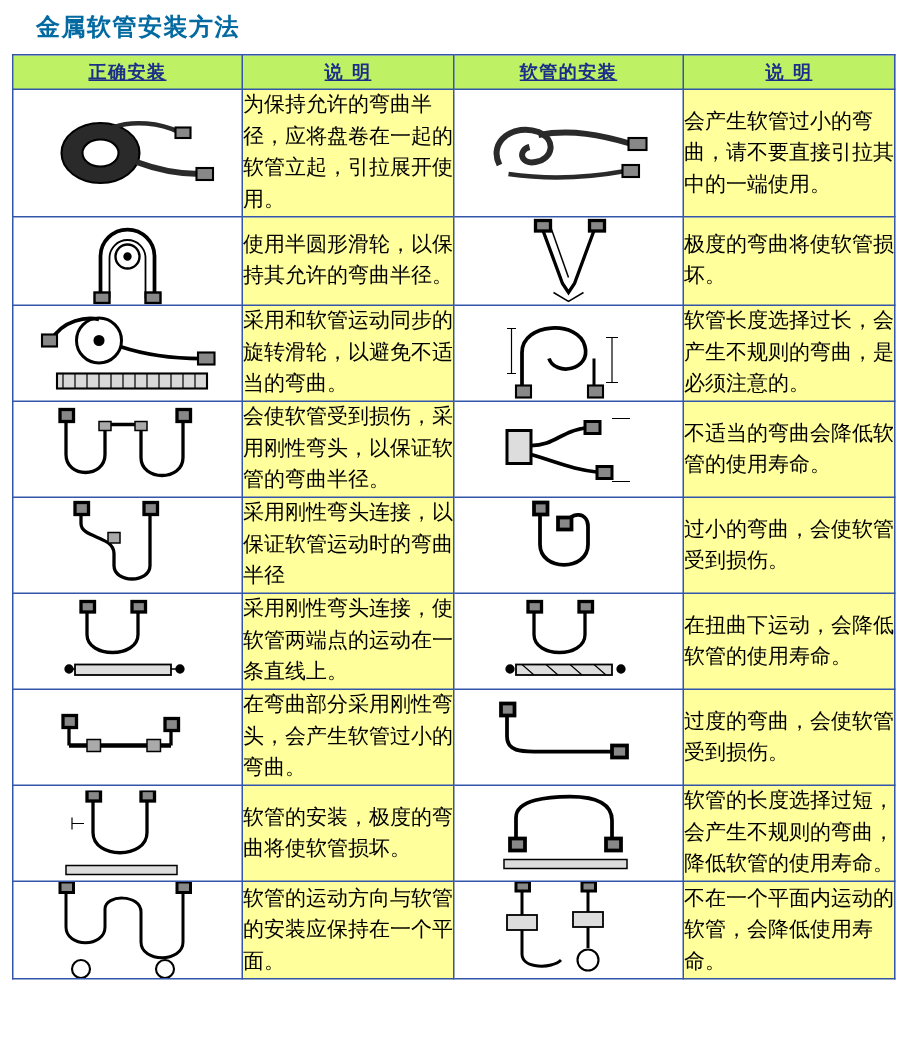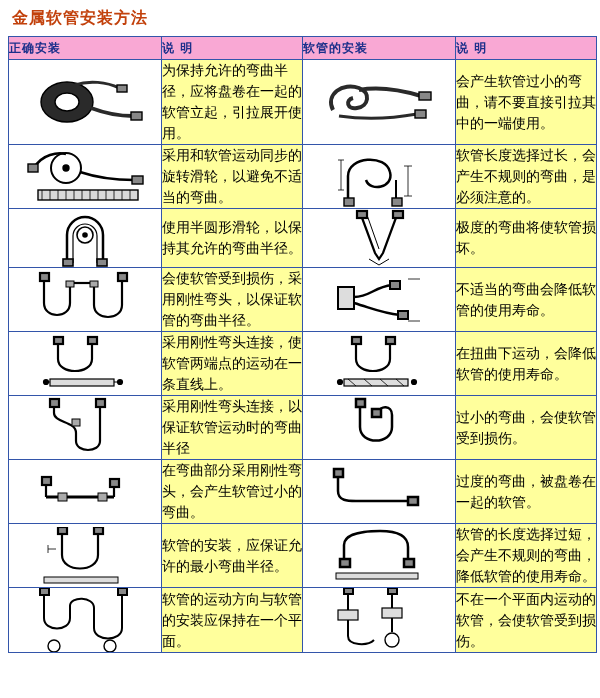--- a/index.html
+++ b/index.html
@@ -18,42 +18,43 @@
     position: relative;
     width: 600px;
     height: 698px;
     box-sizing: border-box;
     padding: 6px 8px 0 8px;
   }
   .title {
     font-size: 16px;
     font-weight: bold;
     letter-spacing: 1px;
-    margin: 2px 0 7px 4px;
-    color: #c2410c;
+    margin: 2px 0 7px 16px;
+    color: #0369a1;
   }
   table.main {
     border-collapse: collapse;
     width: 584px;
     table-layout: fixed;
     border: 1px solid #1a3fa0;
   }
   table.main td, table.main th {
     border: 1px solid #3355aa;
     padding: 0;
     vertical-align: middle;
   }
   thead th {
-    background: #f9a8d4;
+    background: #bef264;
     height: 22px;
     font-size: 12px;
     font-weight: bold;
     color: #1b2f8a;
-    text-align: left;
+    text-align: center;
     letter-spacing: 1px;
+    text-decoration: underline;
   }
   td.img-cell {
     background: #ffffff;
     text-align: center;
     vertical-align: middle;
     padding: 2px 0;
   }
   td.desc-cell {
     background: #ffff9c;
     font-size: 14px;
@@ -105,20 +106,48 @@
             <g class="drawing" stroke-width="1.4">
               <path d="M24 36 C 16 20, 34 8, 50 14 C 62 19, 60 32, 48 34 C 38 36, 36 26, 44 24" stroke-width="4" stroke="#2a2a2a"></path>
               <path d="M50 16 C 72 12, 92 16, 112 22" stroke-width="4" stroke="#2a2a2a"></path>
               <rect x="110" y="18" width="12" height="8" fill="#888" stroke="#000"></rect>
               <path d="M30 42 C 58 46, 86 44, 108 40" stroke-width="3" stroke="#2a2a2a"></path>
               <rect x="106" y="36" width="11" height="8" fill="#888" stroke="#000"></rect>
             </g>
           </svg>
         </td>
         <td class="desc-cell">会产生软管过小的弯曲，请不要直接引拉其中的一端使用。</td>
+      </tr>
+
+      <tr>
+        <td class="img-cell">
+          <svg width="140" height="58" viewBox="0 0 140 58">
+            <g class="drawing" stroke-width="1.6">
+              <path d="M52 54 L52 26 A18 18 0 0 1 88 26 L88 54" stroke="#000" stroke-width="2.5"></path>
+              <path d="M58 54 L58 27 A12 12 0 0 1 82 27 L82 54" stroke="#000" stroke-width="1.2"></path>
+              <circle cx="70" cy="26" r="8" fill="#fff" stroke="#000"></circle>
+              <circle cx="70" cy="26" r="2" fill="#000"></circle>
+              <rect x="48" y="50" width="10" height="7" fill="#888" stroke="#000"></rect>
+              <rect x="82" y="50" width="10" height="7" fill="#888" stroke="#000"></rect>
+            </g>
+          </svg>
+        </td>
+        <td class="desc-cell">使用半圆形滑轮，以保持其允许的弯曲半径。</td>
+        <td class="img-cell">
+          <svg width="140" height="58" viewBox="0 0 140 58">
+            <g class="drawing" stroke-width="2.2">
+              <path d="M52 6 L66 44 L70 50 L74 44 L88 6" stroke="#000"></path>
+              <path d="M58 6 L70 40" stroke="#000" stroke-width="1"></path>
+              <rect x="48" y="2" width="10" height="7" fill="#888" stroke="#000"></rect>
+              <rect x="84" y="2" width="10" height="7" fill="#888" stroke="#000"></rect>
+              <path d="M60 50 L70 56 L80 50" stroke="#000" stroke-width="1"></path>
+            </g>
+          </svg>
+        </td>
+        <td class="desc-cell">极度的弯曲将使软管损坏。</td>
       </tr>
 
       <tr>
         <td class="img-cell">
           <svg width="142" height="62" viewBox="0 0 142 62">
             <g class="drawing" stroke-width="1.4">
               <circle cx="52" cy="22" r="15" fill="#fff" stroke="#000" stroke-width="2"></circle>
               <circle cx="52" cy="22" r="3" fill="#000"></circle>
               <path d="M20 22 C 28 8, 44 6, 52 8" stroke="#000" stroke-width="2.5"></path>
               <rect x="14" y="18" width="10" height="8" fill="#888" stroke="#000"></rect>
@@ -140,48 +169,20 @@
               <path d="M30 14 L36 14 M30 44 L36 44 M33 14 L33 44" stroke="#000" stroke-width="0.8"></path>
               <path d="M96 20 L104 20 M96 50 L104 50 M100 20 L100 50" stroke="#000" stroke-width="0.8"></path>
             </g>
           </svg>
         </td>
         <td class="desc-cell">软管长度选择过长，会产生不规则的弯曲，是必须注意的。</td>
       </tr>
 
       <tr>
         <td class="img-cell">
-          <svg width="140" height="58" viewBox="0 0 140 58">
-            <g class="drawing" stroke-width="1.6">
-              <path d="M52 54 L52 26 A18 18 0 0 1 88 26 L88 54" stroke="#000" stroke-width="2.5"></path>
-              <path d="M58 54 L58 27 A12 12 0 0 1 82 27 L82 54" stroke="#000" stroke-width="1.2"></path>
-              <circle cx="70" cy="26" r="8" fill="#fff" stroke="#000"></circle>
-              <circle cx="70" cy="26" r="2" fill="#000"></circle>
-              <rect x="48" y="50" width="10" height="7" fill="#888" stroke="#000"></rect>
-              <rect x="82" y="50" width="10" height="7" fill="#888" stroke="#000"></rect>
-            </g>
-          </svg>
-        </td>
-        <td class="desc-cell">使用半圆形滑轮，以保持其允许的弯曲半径。</td>
-        <td class="img-cell">
-          <svg width="140" height="58" viewBox="0 0 140 58">
-            <g class="drawing" stroke-width="2.2">
-              <path d="M52 6 L66 44 L70 50 L74 44 L88 6" stroke="#000"></path>
-              <path d="M58 6 L70 40" stroke="#000" stroke-width="1"></path>
-              <rect x="48" y="2" width="10" height="7" fill="#888" stroke="#000"></rect>
-              <rect x="84" y="2" width="10" height="7" fill="#888" stroke="#000"></rect>
-              <path d="M60 50 L70 56 L80 50" stroke="#000" stroke-width="1"></path>
-            </g>
-          </svg>
-        </td>
-        <td class="desc-cell">极度的弯曲将使软管损坏。</td>
-      </tr>
-
-      <tr>
-        <td class="img-cell">
           <svg width="142" height="62" viewBox="0 0 142 62">
             <g class="drawing" stroke-width="2.2">
               <path d="M30 10 L30 34 C 30 50, 56 50, 56 34 L56 14" stroke="#000"></path>
               <path d="M56 14 L80 14" stroke="#000"></path>
               <path d="M80 14 L80 36 C 80 52, 108 52, 108 36 L108 12" stroke="#000"></path>
               <rect x="26" y="4" width="9" height="8" fill="#888" stroke="#000"></rect>
               <rect x="104" y="4" width="9" height="8" fill="#888" stroke="#000"></rect>
               <rect x="52" y="12" width="8" height="6" fill="#aaa" stroke="#000" stroke-width="1"></rect>
               <rect x="76" y="12" width="8" height="6" fill="#aaa" stroke="#000" stroke-width="1"></rect>
             </g>
@@ -198,20 +199,44 @@
               <rect x="90" y="42" width="10" height="8" fill="#888" stroke="#000"></rect>
               <path d="M100 10 L112 10 M100 52 L112 52" stroke="#000" stroke-width="0.8"></path>
             </g>
           </svg>
         </td>
         <td class="desc-cell">不适当的弯曲会降低软管的使用寿命。</td>
       </tr>
 
       <tr>
         <td class="img-cell">
+          <svg width="142" height="62" viewBox="0 0 142 62">
+            <g class="drawing" stroke-width="2.2">
+              <path d="M40 8 L40 16 C 40 26, 62 24, 62 36 L62 44 C 62 56, 86 56, 86 44 L86 10" stroke="#000"></path>
+              <rect x="36" y="2" width="9" height="8" fill="#888" stroke="#000"></rect>
+              <rect x="82" y="2" width="9" height="8" fill="#888" stroke="#000"></rect>
+              <rect x="58" y="22" width="8" height="7" fill="#aaa" stroke="#000" stroke-width="1"></rect>
+            </g>
+          </svg>
+        </td>
+        <td class="desc-cell">采用刚性弯头连接，以保证软管运动时的弯曲半径</td>
+        <td class="img-cell">
+          <svg width="142" height="62" viewBox="0 0 142 62">
+            <g class="drawing" stroke-width="2.5">
+              <path d="M52 8 L52 30 C 52 48, 84 48, 84 30 L84 18 C 84 8, 72 8, 70 16" stroke="#000"></path>
+              <rect x="48" y="2" width="9" height="8" fill="#888" stroke="#000"></rect>
+              <rect x="64" y="12" width="9" height="8" fill="#888" stroke="#000"></rect>
+            </g>
+          </svg>
+        </td>
+        <td class="desc-cell">过小的弯曲，会使软管受到损伤。</td>
+      </tr>
+
+      <tr>
+        <td class="img-cell">
           <svg width="142" height="58" viewBox="0 0 142 58">
             <g class="drawing" stroke-width="2.2">
               <path d="M44 6 L44 24 C 44 40, 78 40, 78 24 L78 6" stroke="#000"></path>
               <rect x="40" y="2" width="9" height="7" fill="#888" stroke="#000"></rect>
               <rect x="74" y="2" width="9" height="7" fill="#888" stroke="#000"></rect>
               <rect x="36" y="44" width="64" height="7" fill="#ddd" stroke="#000" stroke-width="1.2"></rect>
               <path d="M30 47 L36 47 M100 47 L108 47" stroke="#000" stroke-width="1"></path>
               <circle cx="32" cy="47" r="2" fill="#000"></circle>
               <circle cx="106" cy="47" r="2" fill="#000"></circle>
             </g>
@@ -229,44 +254,20 @@
               <circle cx="32" cy="47" r="2" fill="#000"></circle>
               <circle cx="106" cy="47" r="2" fill="#000"></circle>
             </g>
           </svg>
         </td>
         <td class="desc-cell">在扭曲下运动，会降低软管的使用寿命。</td>
       </tr>
 
       <tr>
         <td class="img-cell">
-          <svg width="142" height="62" viewBox="0 0 142 62">
-            <g class="drawing" stroke-width="2.2">
-              <path d="M40 8 L40 16 C 40 26, 62 24, 62 36 L62 44 C 62 56, 86 56, 86 44 L86 10" stroke="#000"></path>
-              <rect x="36" y="2" width="9" height="8" fill="#888" stroke="#000"></rect>
-              <rect x="82" y="2" width="9" height="8" fill="#888" stroke="#000"></rect>
-              <rect x="58" y="22" width="8" height="7" fill="#aaa" stroke="#000" stroke-width="1"></rect>
-            </g>
-          </svg>
-        </td>
-        <td class="desc-cell">采用刚性弯头连接，以保证软管运动时的弯曲半径</td>
-        <td class="img-cell">
-          <svg width="142" height="62" viewBox="0 0 142 62">
-            <g class="drawing" stroke-width="2.5">
-              <path d="M52 8 L52 30 C 52 48, 84 48, 84 30 L84 18 C 84 8, 72 8, 70 16" stroke="#000"></path>
-              <rect x="48" y="2" width="9" height="8" fill="#888" stroke="#000"></rect>
-              <rect x="64" y="12" width="9" height="8" fill="#888" stroke="#000"></rect>
-            </g>
-          </svg>
-        </td>
-        <td class="desc-cell">过小的弯曲，会使软管受到损伤。</td>
-      </tr>
-
-      <tr>
-        <td class="img-cell">
           <svg width="142" height="50" viewBox="0 0 142 50">
             <g class="drawing" stroke-width="2.2">
               <path d="M32 16 L32 30" stroke="#000"></path>
               <path d="M32 30 L100 30" stroke="#000" stroke-width="3"></path>
               <path d="M100 30 L100 18" stroke="#000"></path>
               <rect x="28" y="10" width="9" height="8" fill="#888" stroke="#000"></rect>
               <rect x="96" y="12" width="9" height="8" fill="#888" stroke="#000"></rect>
               <rect x="44" y="26" width="9" height="8" fill="#aaa" stroke="#000" stroke-width="1"></rect>
               <rect x="84" y="26" width="9" height="8" fill="#aaa" stroke="#000" stroke-width="1"></rect>
             </g>
@@ -275,36 +276,36 @@
         <td class="desc-cell">在弯曲部分采用刚性弯头，会产生软管过小的弯曲。</td>
         <td class="img-cell">
           <svg width="142" height="50" viewBox="0 0 142 50">
             <g class="drawing" stroke-width="2.5">
               <path d="M30 8 L30 24 C 30 34, 40 34, 48 34 L102 34" stroke="#000"></path>
               <rect x="26" y="2" width="9" height="8" fill="#888" stroke="#000"></rect>
               <rect x="100" y="30" width="10" height="8" fill="#888" stroke="#000"></rect>
             </g>
           </svg>
         </td>
-        <td class="desc-cell">过度的弯曲，被盘卷在一起的软管。</td>
+        <td class="desc-cell">过度的弯曲，会使软管受到损伤。</td>
       </tr>
 
       <tr>
         <td class="img-cell">
           <svg width="142" height="58" viewBox="0 0 142 58">
             <g class="drawing" stroke-width="2.2">
               <path d="M48 4 L48 28 C 48 46, 84 46, 84 28 L84 4" stroke="#000"></path>
               <rect x="44" y="0" width="9" height="7" fill="#888" stroke="#000"></rect>
               <rect x="80" y="0" width="9" height="7" fill="#888" stroke="#000"></rect>
               <rect x="30" y="50" width="74" height="6" fill="#ddd" stroke="#000" stroke-width="1"></rect>
               <path d="M34 22 L42 22 M34 18 L34 26" stroke="#000" stroke-width="0.8"></path>
             </g>
           </svg>
         </td>
-        <td class="desc-cell">软管的安装，应保证允许的最小弯曲半径。</td>
+        <td class="desc-cell">软管的安装，极度的弯曲将使软管损坏。</td>
         <td class="img-cell">
           <svg width="142" height="58" viewBox="0 0 142 58">
             <g class="drawing" stroke-width="2.5">
               <path d="M36 34 L36 18 C 36 6, 58 4, 72 4 C 88 4, 100 8, 100 20 L100 34" stroke="#000"></path>
               <rect x="32" y="32" width="10" height="8" fill="#888" stroke="#000"></rect>
               <rect x="96" y="32" width="10" height="8" fill="#888" stroke="#000"></rect>
               <rect x="28" y="46" width="82" height="6" fill="#ddd" stroke="#000" stroke-width="1"></rect>
             </g>
           </svg>
         </td>
@@ -332,18 +333,18 @@
               <path d="M40 32 L40 48 C 40 58, 60 58, 66 52" stroke="#000"></path>
               <path d="M84 4 L84 22" stroke="#000"></path>
               <rect x="74" y="20" width="20" height="10" fill="#ddd" stroke="#000" stroke-width="1.2"></rect>
               <path d="M84 30 L84 44" stroke="#000"></path>
               <circle cx="84" cy="52" r="7" fill="#fff" stroke="#000" stroke-width="1.4"></circle>
               <rect x="36" y="0" width="9" height="6" fill="#888" stroke="#000"></rect>
               <rect x="80" y="0" width="9" height="6" fill="#888" stroke="#000"></rect>
             </g>
           </svg>
         </td>
-        <td class="desc-cell">不在一个平面内运动的软管，会使软管受到损伤。</td>
+        <td class="desc-cell">不在一个平面内运动的软管，会降低使用寿命。</td>
       </tr>
 
     </tbody>
   </table>
 </div>
 
 </body></html>

